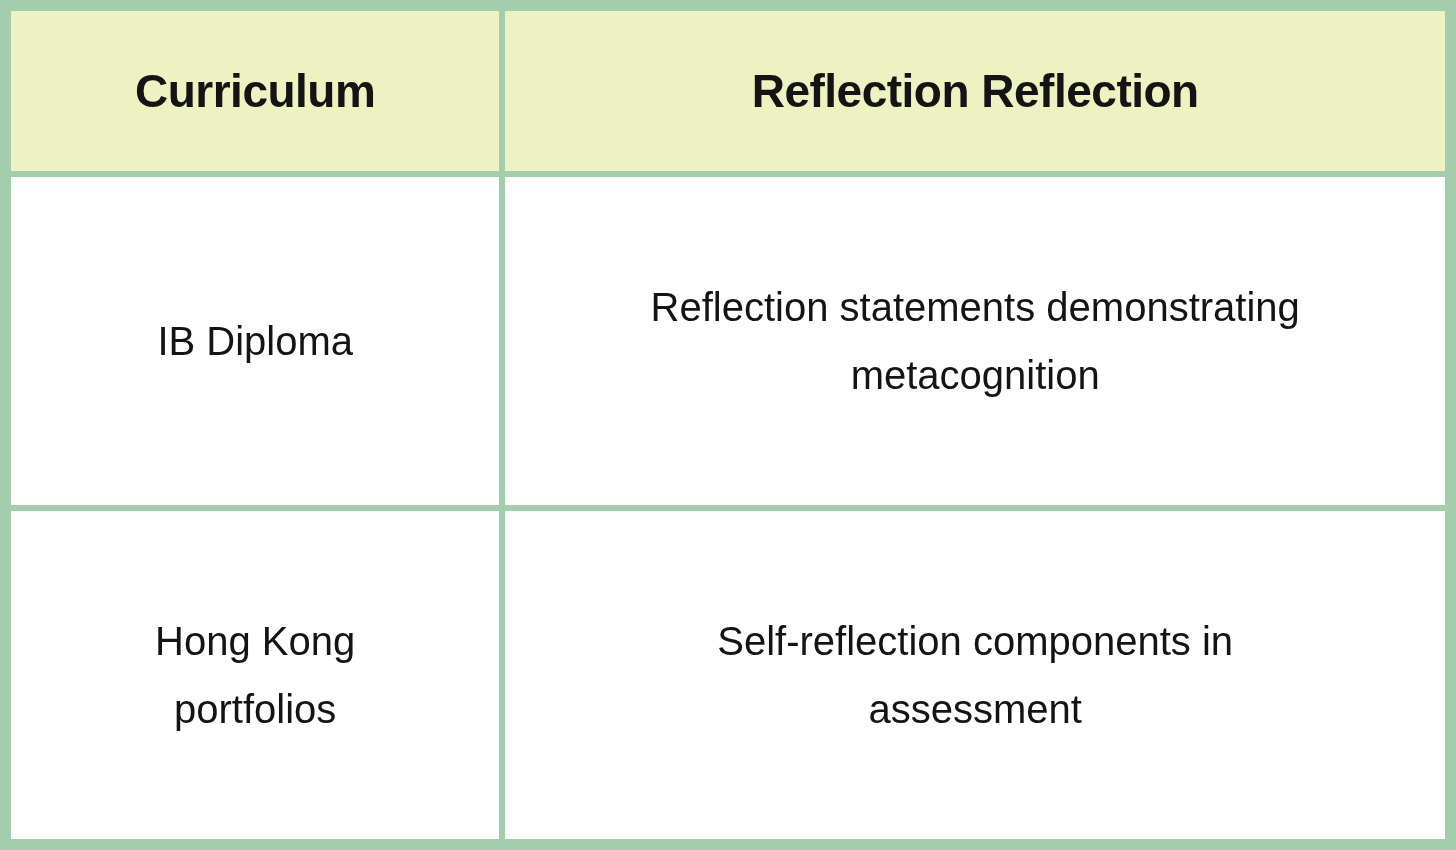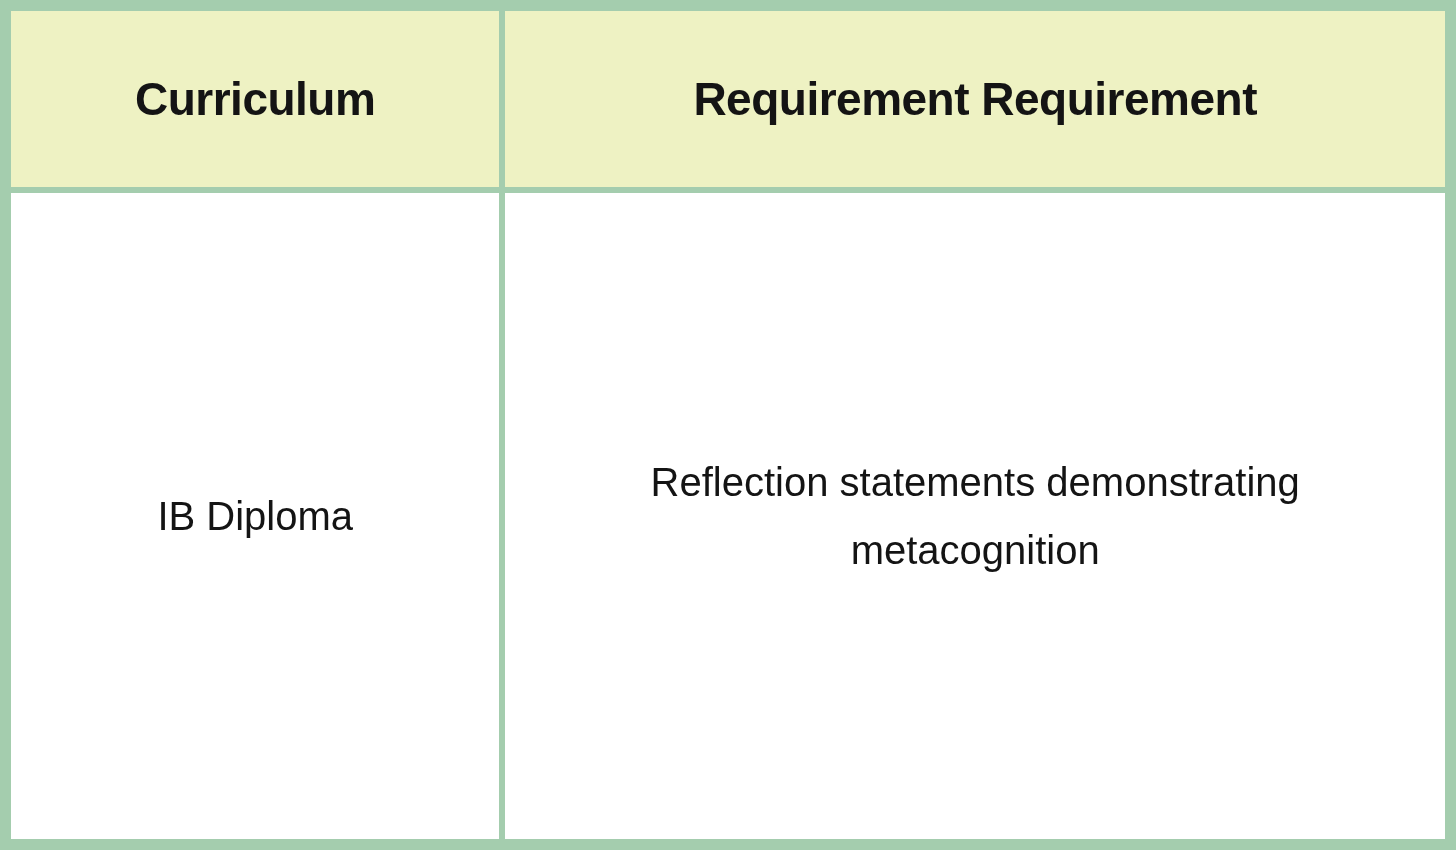--- a/index.html
+++ b/index.html
@@ -22,21 +22,21 @@
     border-spacing: 6px;
     table-layout: fixed;
   }
   col.col-curriculum { width: 34.2%; }
   col.col-requirement { width: 65.8%; }
   th, td {
     text-align: center;
     vertical-align: middle;
     color: #141414;
     white-space: pre-line;
-    padding: 16px 20px;
+    padding: 8px 20px;
     overflow: hidden;
   }
   th.header-cell {
     background: #eef2c3; 
     font-size: 46px;
     font-weight: 700;
     letter-spacing: -0.5px;
     height: 144px;
   }
   td.body-cell {
@@ -51,24 +51,30 @@
 
 <div class="table-wrap">
   <table class="reflection-table">
     <colgroup>
       <col class="col-curriculum">
       <col class="col-requirement">
     </colgroup>
     <thead>
       <tr>
         <th class="header-cell">Curriculum</th>
-        <th class="header-cell">Requirement Requirement</th>
+        <th class="header-cell">Reflection Reflection</th>
       </tr>
     </thead>
     <tbody>
       <tr>
         <td class="body-cell">IB Diploma</td>
         <td class="body-cell">Reflection statements demonstrating
 metacognition</td>
       </tr>
+      <tr>
+        <td class="body-cell">Hong Kong
+portfolios</td>
+        <td class="body-cell">Self-reflection components in
+assessment</td>
+      </tr>
     </tbody>
   </table>
 </div>
 
 </body></html>

